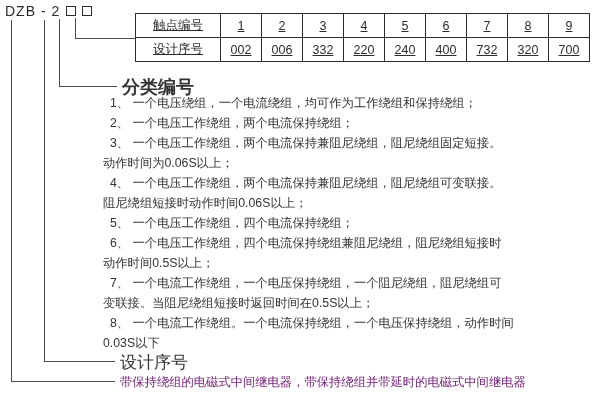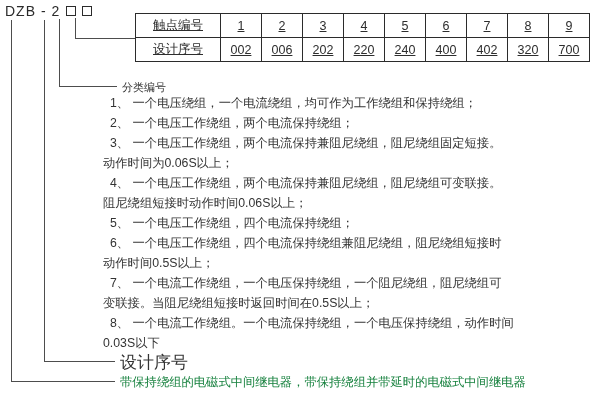--- a/index.html
+++ b/index.html
@@ -41,39 +41,40 @@
   .ctable td {
     border: 1px solid #2b2b2b;
     text-align: center; vertical-align: middle;
     height: 23px; padding: 0; text-decoration: underline;
   }
   .ctable td.th { width: 84px; }
   .ctable td.c  { width: 40px; }
   
   .class-label {
     position: absolute; left: 122px; top: 81px;
-    font-size: 11px; line-height: 13px; color: #333;
+    font-size: 18px; line-height: 13px; color: #333;
     white-space: nowrap;
+    font-weight: bold;
   }
   .clist {
     position: absolute; left: 103px; top: 93px;
     width: 500px;
     font-size: 12.3px; color: #333;
     white-space: nowrap;
   }
   .clist .list-line { height: 20px; line-height: 20px; }
   .clist .num { padding-left: 7px; }
   .design-label {
     position: absolute; left: 120px; top: 356px;
     font-size: 17px; line-height: 13px; color: #333;
     white-space: nowrap;
   }
   .footer-label {
     position: absolute; left: 120px; top: 376px;
-    font-size: 12.3px; line-height: 13px; color: #15803d;
+    font-size: 12.3px; line-height: 13px; color: #701a75;
     white-space: nowrap;
     text-align: right;
   }
 </style>
 </head>
 <body>
 
 <div class="page">
 
   <div class="model">
@@ -104,25 +105,25 @@
           <td class="c">5</td>
           <td class="c">6</td>
           <td class="c">7</td>
           <td class="c">8</td>
           <td class="c">9</td>
         </tr>
         <tr>
           <td class="th">设计序号</td>
           <td class="c">002</td>
           <td class="c">006</td>
-          <td class="c">202</td>
+          <td class="c">332</td>
           <td class="c">220</td>
           <td class="c">240</td>
           <td class="c">400</td>
-          <td class="c">402</td>
+          <td class="c">732</td>
           <td class="c">320</td>
           <td class="c">700</td>
         </tr>
       </tbody>
   </table>
 
   <div class="class-label">分类编号</div>
   <div class="clist">
       <div class="list-line num">1、 一个电压绕组，一个电流绕组，均可作为工作绕组和保持绕组；</div>
       <div class="list-line num">2、 一个电压工作绕组，两个电流保持绕组；</div>

